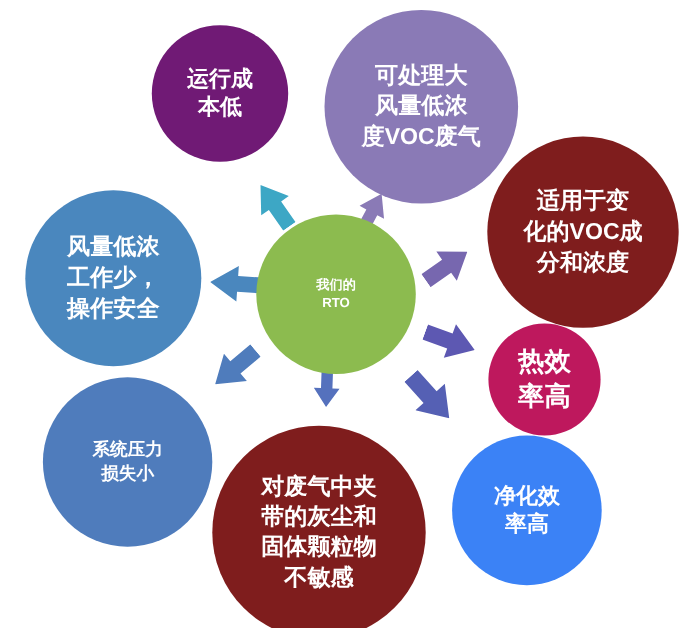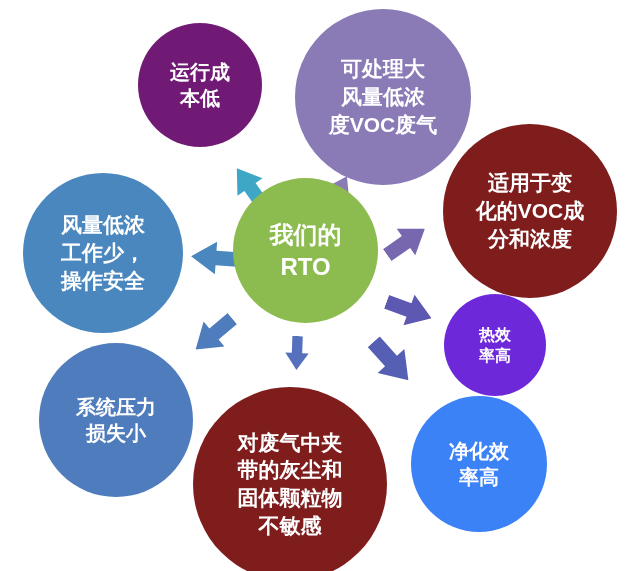--- a/index.html
+++ b/index.html
@@ -44,39 +44,39 @@
 本低</div>
 
   <div class="bubble" style="left: 295px; top: 9px; width: 176px; height: 176px; font-size: 21px; background-color: rgb(138, 122, 182);">可处理大
 风量低浓
 度VOC废气</div>
 
   <div class="bubble" style="left: 443px; top: 124px; width: 174px; height: 174px; font-size: 21px; background-color: #7f1d1d;">适用于变
 化的VOC成
 分和浓度</div>
 
-  <div class="bubble" style="left: 444px; top: 294px; width: 102px; height: 102px; font-size: 16px; background-color: #6d28d9;">热效
+  <div class="bubble" style="left: 444px; top: 294px; width: 102px; height: 102px; font-size: 24px; background-color: #be185d;">热效
 率高</div>
 
   <div class="bubble" style="left: 411px; top: 396px; width: 136px; height: 136px; font-size: 20px; background-color: #3b82f6;">净化效
 率高</div>
 
   <div class="bubble" style="left: 193px; top: 387px; width: 194px; height: 194px; font-size: 21px; background-color: #7f1d1d;">对废气中夹
 带的灰尘和
 固体颗粒物
 不敏感</div>
 
-  <div class="bubble" style="left: 39px; top: 343px; width: 154px; height: 154px; font-size: 20px; background-color: rgb(79, 124, 188);">系统压力
+  <div class="bubble" style="left: 39px; top: 343px; width: 154px; height: 154px; font-size: 16px; background-color: rgb(79, 124, 188);">系统压力
 损失小</div>
 
   <div class="bubble" style="left: 23px; top: 173px; width: 160px; height: 160px; font-size: 21px; background-color: rgb(74, 135, 190);">风量低浓
 工作少，
 操作安全</div>
 
-  <div class="bubble" style="left: 233px; top: 178px; width: 145px; height: 145px; font-size: 24px; z-index: 3; background-color: rgb(140, 187, 79);">我们的
+  <div class="bubble" style="left: 233px; top: 195px; width: 145px; height: 145px; font-size: 12px; z-index: 3; background-color: rgb(140, 187, 79);">我们的
 RTO</div>
 
   <div class="arrow" style="left: 227px; top: 170px; width: 46px; height: 34px; transform: rotate(-125deg); background-color: rgb(61, 167, 197);"></div>
 
   <div class="arrow" style="left: 319px; top: 179px; width: 38px; height: 28px; transform: rotate(-62deg); background-color: rgb(138, 122, 182);"></div>
 
   <div class="arrow" style="left: 383px; top: 224px; width: 46px; height: 36px; transform: rotate(-35deg); background-color: rgb(119, 103, 175);"></div>
 
   <div class="arrow" style="left: 385px; top: 292px; width: 48px; height: 36px; transform: rotate(20deg); background-color: rgb(93, 88, 178);"></div>
 

